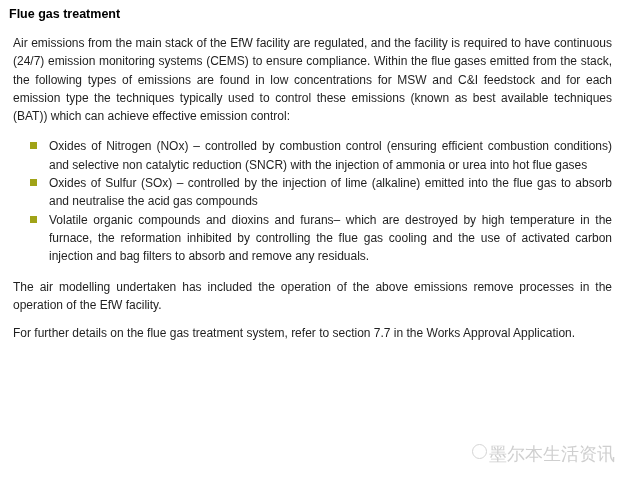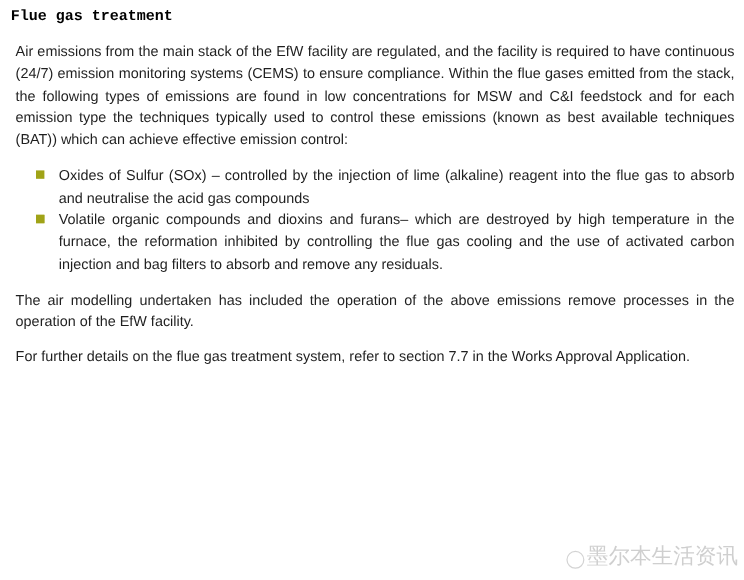--- a/index.html
+++ b/index.html
@@ -15,21 +15,20 @@
     line-height: 18.3px;
     color: #1f1f1f;
   }
   .doc-heading {
     font-size: 12.5px;
     font-weight: bold;
     line-height: 18px;
     margin: 0 0 11px 0;
     text-align: left;
     color: #000000;
-    font-family: Liberation Mono, monospace;
   }
   .doc-para {
     text-align: justify;
     margin: 0 0 10px 4px;
   }
   ul.bullet-list {
     list-style: none;
     margin: 12px 0 12px 0;
     padding: 0;
   }
@@ -47,21 +46,21 @@
     background: #a0a317;
     display: inline-block;
   }
   .watermark {
     position: absolute;
     top: 444px;
     right: 2px;
     width: 146px;
     height: 30px;
     display: flex;
-    align-items: flex-end;
+    align-items: flex-start;
     gap: 2px;
     color: #c7c7c7;
     opacity: 0.85;
     filter: blur(0.4px);
     pointer-events: none;
     white-space: nowrap;
     z-index: 5;
   }
   .wm-logo {
     display: inline-block;
@@ -81,21 +80,25 @@
 </head>
 <body>
 
 <h1 class="doc-heading">Flue gas treatment</h1>
 
 <p class="doc-para">Air emissions from the main stack of the EfW facility are regulated, and the facility is required to have continuous (24/7) emission monitoring systems (CEMS) to ensure compliance. Within the flue gases emitted from the stack, the following types of emissions are found in low concentrations for MSW and C&amp;I feedstock and for each emission type the techniques typically used to control these emissions (known as best available techniques (BAT)) which can achieve effective emission control:</p>
 
 <ul class="bullet-list">
   <li>
     <span class="bullet-square"></span>
-    <span>Oxides of Sulfur (SOx) – controlled by the injection of lime (alkaline) reagent into the flue gas to absorb and neutralise the acid gas compounds</span>
+    <span>Oxides of Nitrogen (NOx) – controlled by combustion control (ensuring efficient combustion conditions) and selective non catalytic reduction (SNCR) with the injection of ammonia or urea into hot flue gases</span>
+  </li>
+  <li>
+    <span class="bullet-square"></span>
+    <span>Oxides of Sulfur (SOx) – controlled by the injection of lime (alkaline) emitted into the flue gas to absorb and neutralise the acid gas compounds</span>
   </li>
   <li>
     <span class="bullet-square"></span>
   </li>
   <li>
     <span class="bullet-square"></span>
     <span>Volatile organic compounds and dioxins and furans– which are destroyed by high temperature in the furnace, the reformation inhibited by controlling the flue gas cooling and the use of activated carbon injection and bag filters to absorb and remove any residuals.</span>
   </li>
 </ul>
 

